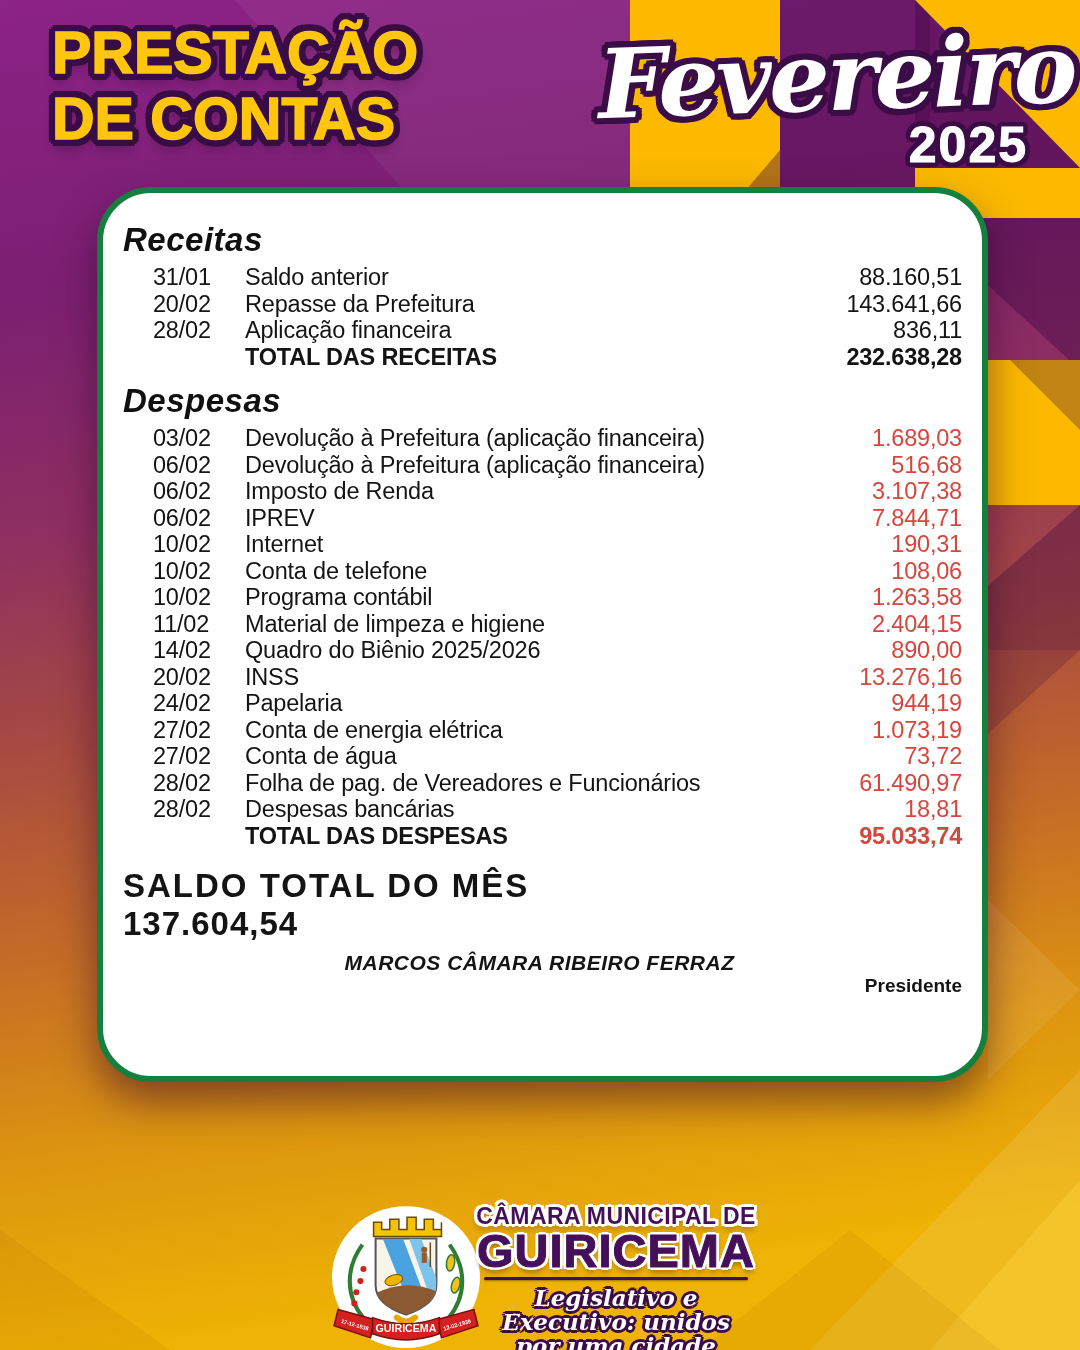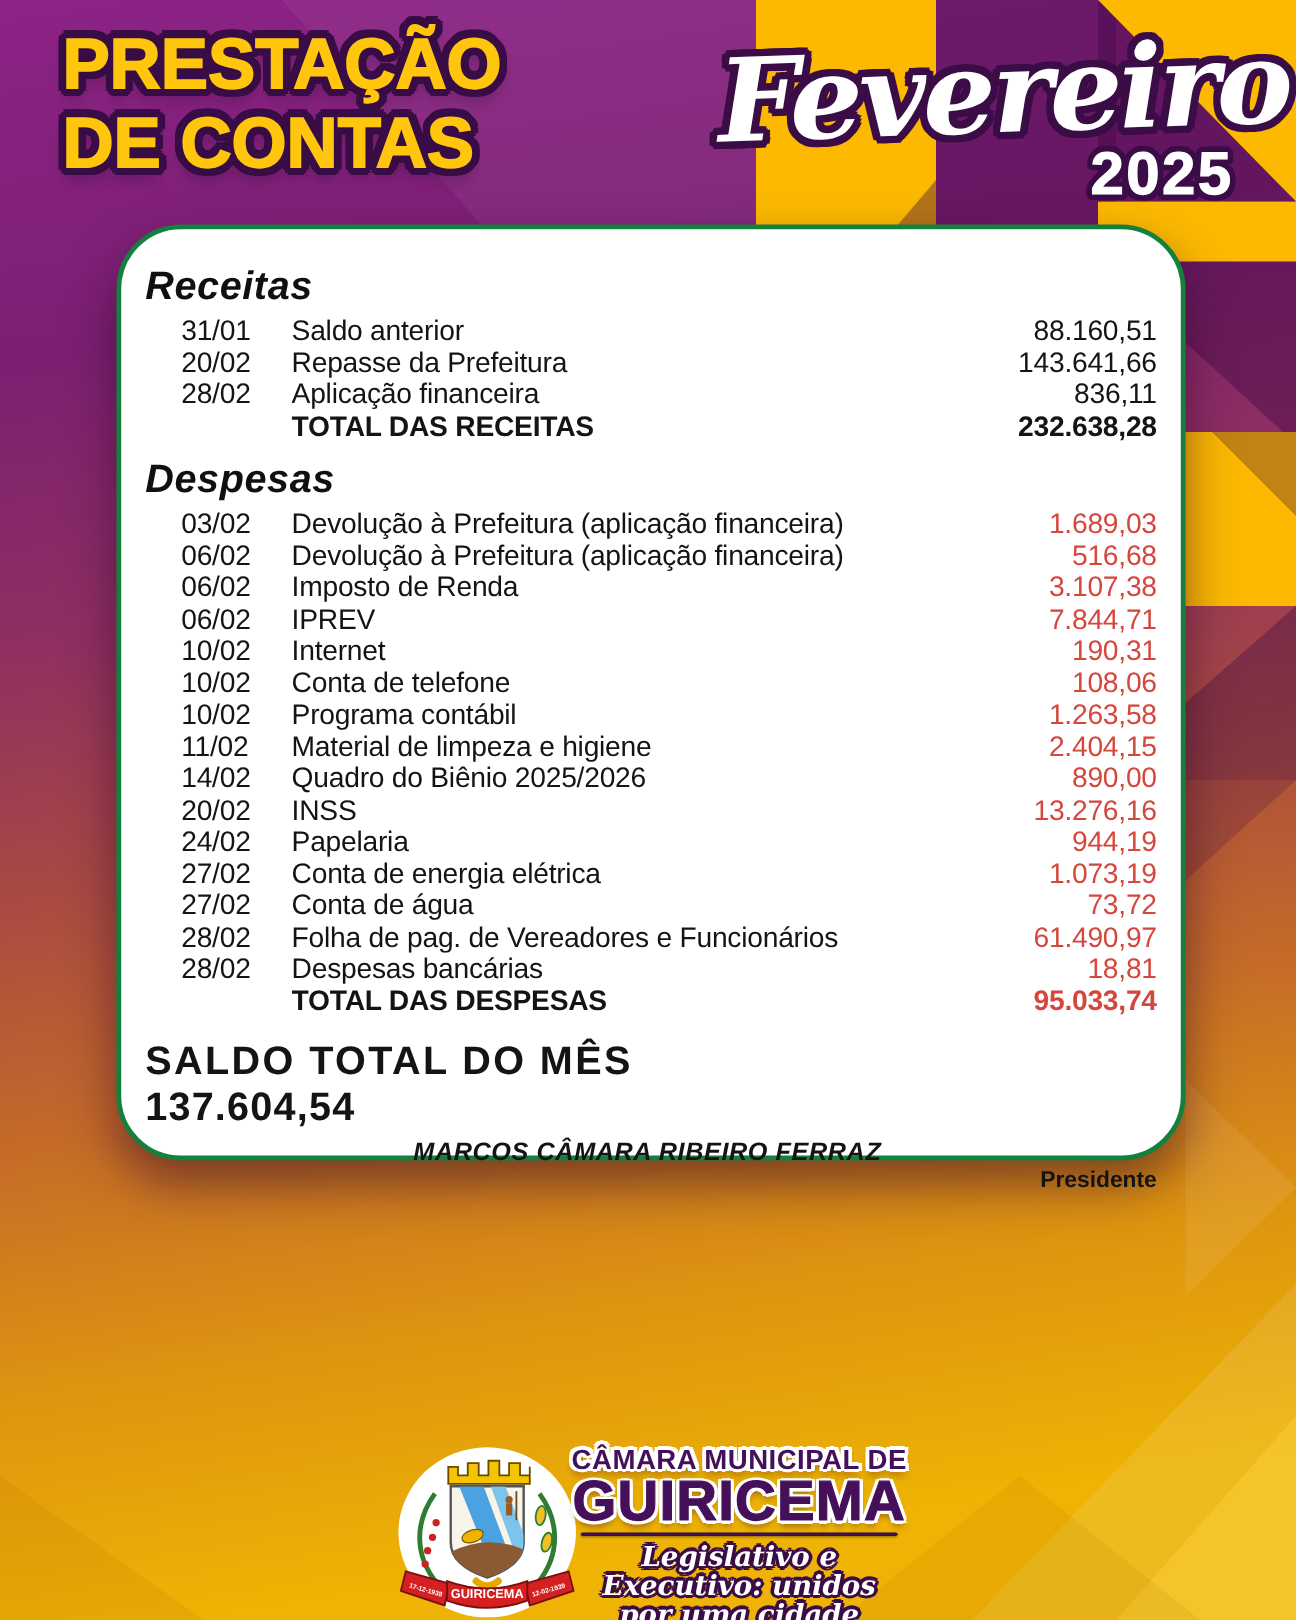--- a/index.html
+++ b/index.html
@@ -29,22 +29,22 @@
   .year{position:absolute;right:52px;top:116px;
         font-weight:bold;font-size:50px;color:#ffffff;letter-spacing:2px;
         -webkit-text-stroke:1px #fff;
         text-shadow:
           5px 0 0 #3b0d47,-5px 0 0 #3b0d47,0 5px 0 #3b0d47,0 -5px 0 #3b0d47,
           4px 4px 0 #3b0d47,-4px 4px 0 #3b0d47,4px -4px 0 #3b0d47,-4px -4px 0 #3b0d47,
           5px 2px 0 #3b0d47,-5px 2px 0 #3b0d47,5px -2px 0 #3b0d47,-5px -2px 0 #3b0d47,
           2px 5px 0 #3b0d47,-2px 5px 0 #3b0d47,2px -5px 0 #3b0d47,-2px -5px 0 #3b0d47;}
 
   
-  .card{position:absolute;left:97px;top:187px;width:891px;height:780px;
-        box-sizing:border-box;background:#ffffff;border:4px solid #15803d;
+  .card{position:absolute;left:97px;top:187px;width:891px;height:895px;
+        box-sizing:border-box;background:#ffffff;border:6px solid #15803d;
         border-radius:54px;padding:16px 20px 0 14px;color:#141414;
         box-shadow:0 20px 40px rgba(46,4,40,.5);}
   .card h2{margin:12px 0 5px 6px;font-size:33px;font-style:italic;
            font-weight:bold;letter-spacing:.5px;color:#101010;}
   .row{display:flex;align-items:baseline;font-size:23.5px;line-height:26.5px;
        letter-spacing:-.2px;white-space:nowrap;}
   .row .date{width:64px;margin-left:36px;}
   .row .desc{margin-left:28px;flex:1;overflow:hidden;}
   .row .val{text-align:center;}
   .despesas-rows .val{color:#d5463d;}

